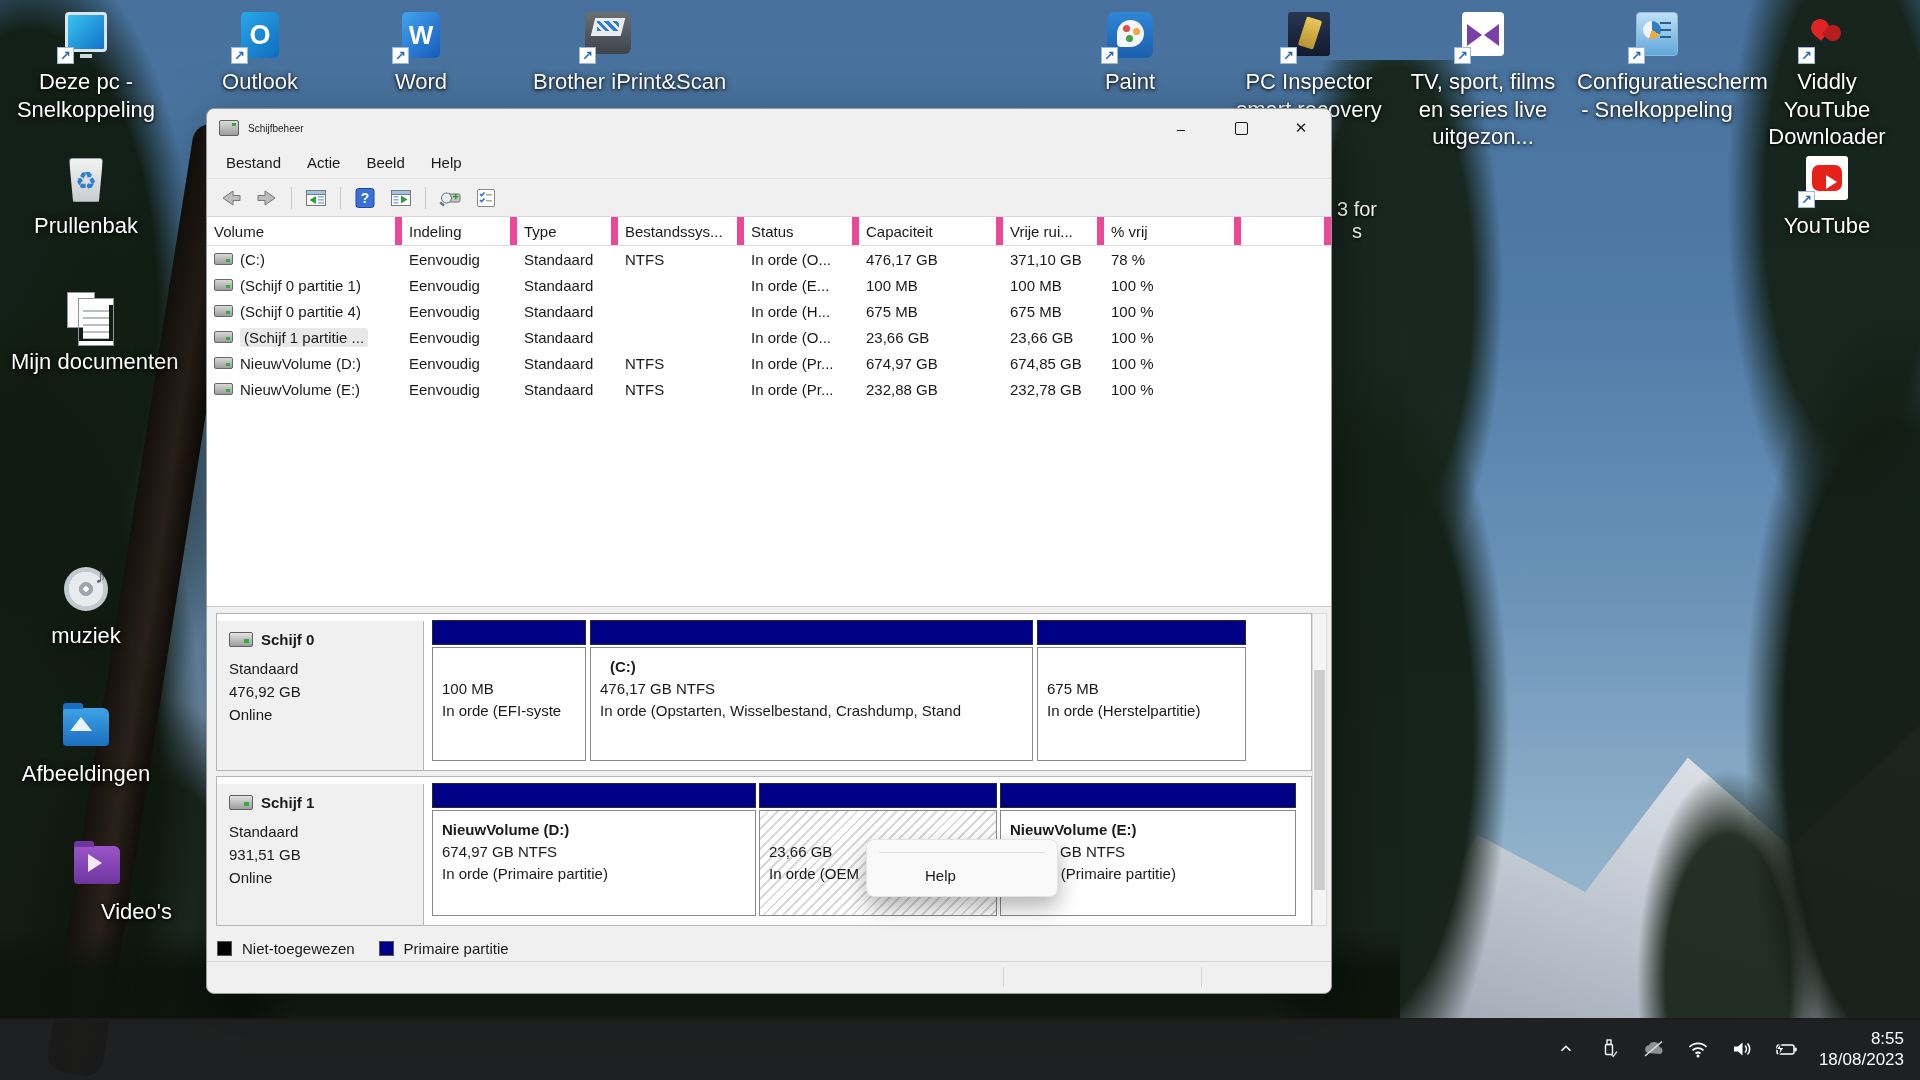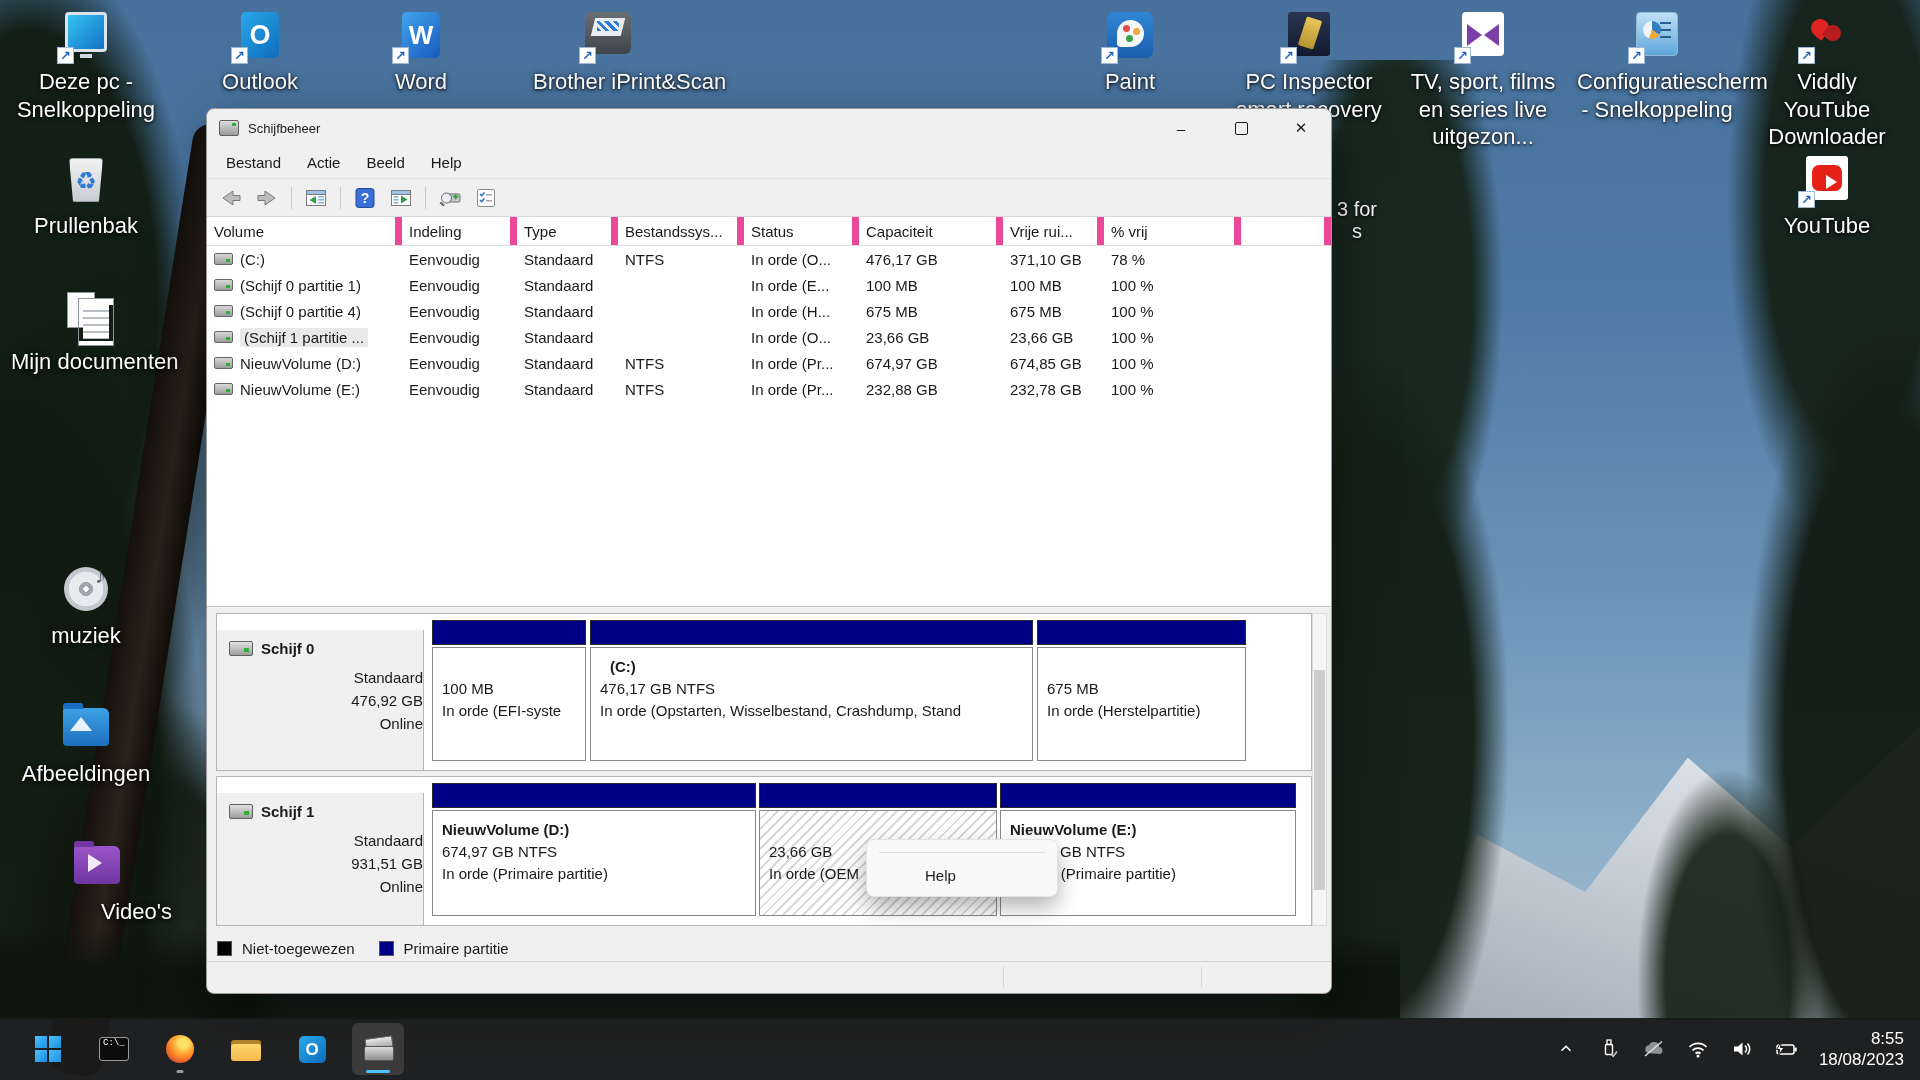--- a/index.html
+++ b/index.html
@@ -126,21 +126,21 @@
 
   
   .window { position:absolute; left:206px; top:108px; width:1126px; height:886px;
     background:#f0f0f0; border:1px solid #9a9a9a; border-radius:8px;
     box-shadow:0 22px 60px rgba(0,0,0,.5); font-size:15px; color:#1a1a1a; overflow:hidden; }
   .titlebar { height:38px; display:flex; align-items:center; padding-left:12px; }
   .title-icon { width:20px; height:16px; margin-right:9px; position:relative;
     background:linear-gradient(#dcdcdc,#9b9b9b); border:1px solid #5f5f5f; border-radius:2px; }
   .title-icon::after { content:""; position:absolute; right:2px; top:2px; width:4px; height:3px;
     background:#2fae3e; }
-  .title-text { font-size:13px; }
+  .title-text { font-size:10px; }
   .win-controls { margin-left:auto; display:flex; height:38px; }
   .wc-btn { width:60px; height:38px; display:flex; align-items:center; justify-content:center;
     font-size:15px; color:#1a1a1a; }
   .wc-max { width:13px; height:13px; border:1.6px solid #1a1a1a; border-radius:2px; }
   .menubar { height:32px; display:flex; align-items:center; padding-left:6px;
     border-bottom:1px solid #e2e2e2; }
   .menu-item { padding:0 13px; font-size:15px; }
   .toolbar { height:38px; display:flex; align-items:center; padding-left:8px; gap:4px;
     border-bottom:1px solid #d8d8d8; }
   .tb-btn { width:32px; height:30px; display:flex; align-items:center; justify-content:center; }
@@ -164,22 +164,22 @@
   .mini-disk::after { content:""; position:absolute; right:2px; bottom:2px; width:4px; height:3px;
     background:#2fae3e; }
   .sel-cell { background:#e9e9e9; border-radius:2px; padding:1px 4px; }
 
   
   .diskpane { position:absolute; left:0; right:0; top:500px; height:326px; background:#f0f0f0; }
   .disk-row { position:absolute; left:9px; width:1096px; background:#fff;
     border:1px solid #b5b5b5; }
   .disk-row-0 { top:4px; height:158px; }
   .disk-row-1 { top:167px; height:150px; }
-  .disk-info { position:absolute; left:0; top:16px; bottom:0; width:207px; background:#f0f0f0;
-    border-right:1px solid #b5b5b5; padding:10px 0 0 12px;text-align:right; }
+  .disk-info { position:absolute; left:0; top:7px; bottom:0; width:207px; background:#f0f0f0;
+    border-right:1px solid #b5b5b5; padding:10px 0 0 12px; }
   .disk-head { display:flex; align-items:center; gap:8px; font-weight:bold; margin-bottom:9px; }
   .disk-ic { width:24px; height:15px; background:linear-gradient(#e2e2e2,#9d9d9d);
     border:1px solid #5f5f5f; border-radius:2px; position:relative; }
   .disk-ic::after { content:""; position:absolute; right:3px; bottom:3px; width:5px; height:4px;
     background:#2fae3e; }
   .disk-line { line-height:23px; }
   .part { position:absolute; top:6px; bottom:9px; display:flex; flex-direction:column; }
   .part-head { height:25px; background:#000087; border:1px solid #2a2a2a; }
   .part-body { flex:1; margin-top:2px; border:1px solid #8a8a8a; background:#fff;
     padding:8px 9px 0; line-height:22px; white-space:nowrap; overflow:hidden; }
@@ -634,47 +634,20 @@
       <i style="left:994px;"></i>
   </div>
 
   <div class="ctxmenu">
     <div class="ctx-sep"></div>
     <div class="ctx-item">Help</div>
   </div>
 </div>
 
 <div class="taskbar">
-  <div class="tb-apps">
-    <div class="app-btn">
-      <div class="win-logo">
-          <b></b>
-          <b></b>
-          <b></b>
-          <b></b>
-        </div>
-    </div>
-    <div class="app-btn">
-      <div class="term-ic">C:\_</div>
-    </div>
-    <div class="app-btn">
-      <div class="ff-ic"></div>
-      <div class="run-dot"></div>
-    </div>
-    <div class="app-btn">
-      <div class="exp-ic"></div>
-    </div>
-    <div class="app-btn">
-      <div class="ol-ic">O</div>
-    </div>
-    <div class="app-btn active">
-      <div class="dm-ic"></div>
-      <div class="active-pill"></div>
-    </div>
-  </div>
 
   <div class="tray">
     <div class="tray-ic">
       <svg width="18" height="18" viewBox="0 0 20 20">
           <path d="M5 12 L10 7 L15 12" stroke="#fff" stroke-width="1.8" fill="none"></path>
         </svg>
     </div>
     <div class="tray-ic">
       <svg width="20" height="22" viewBox="0 0 20 22">
           <rect x="7" y="2" width="4" height="4.5" fill="none" stroke="#fff" stroke-width="1.3"></rect>

